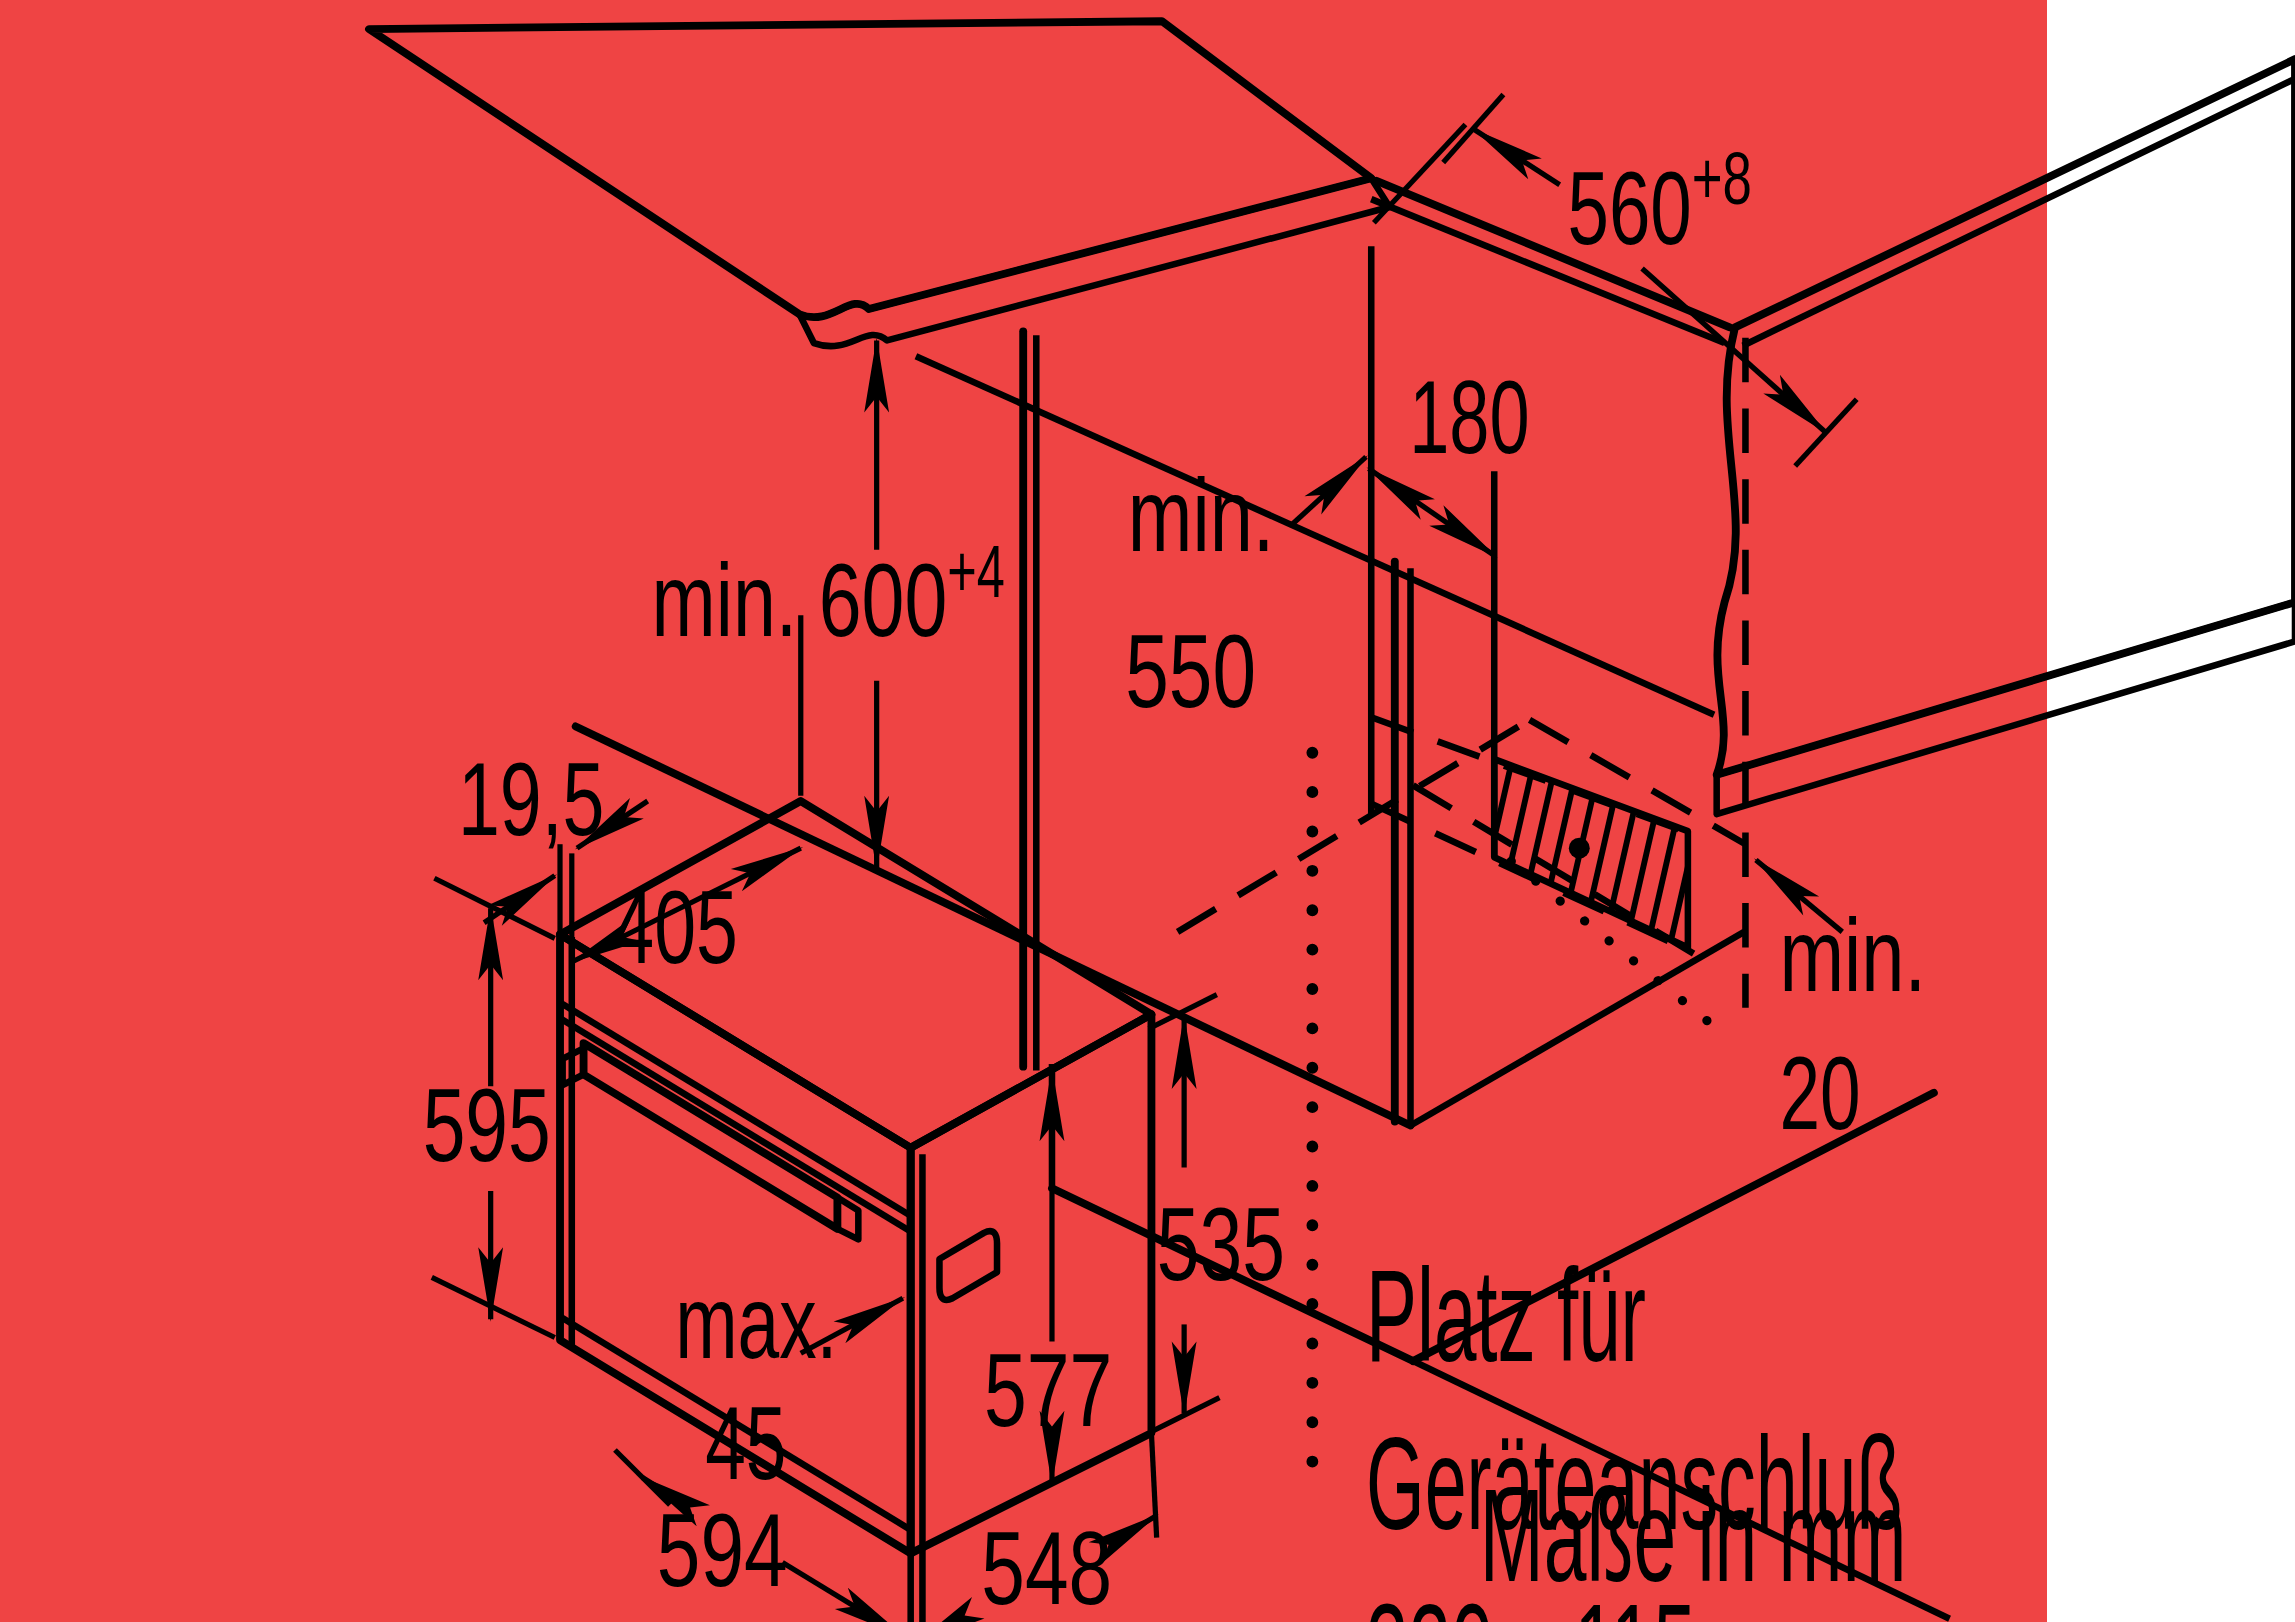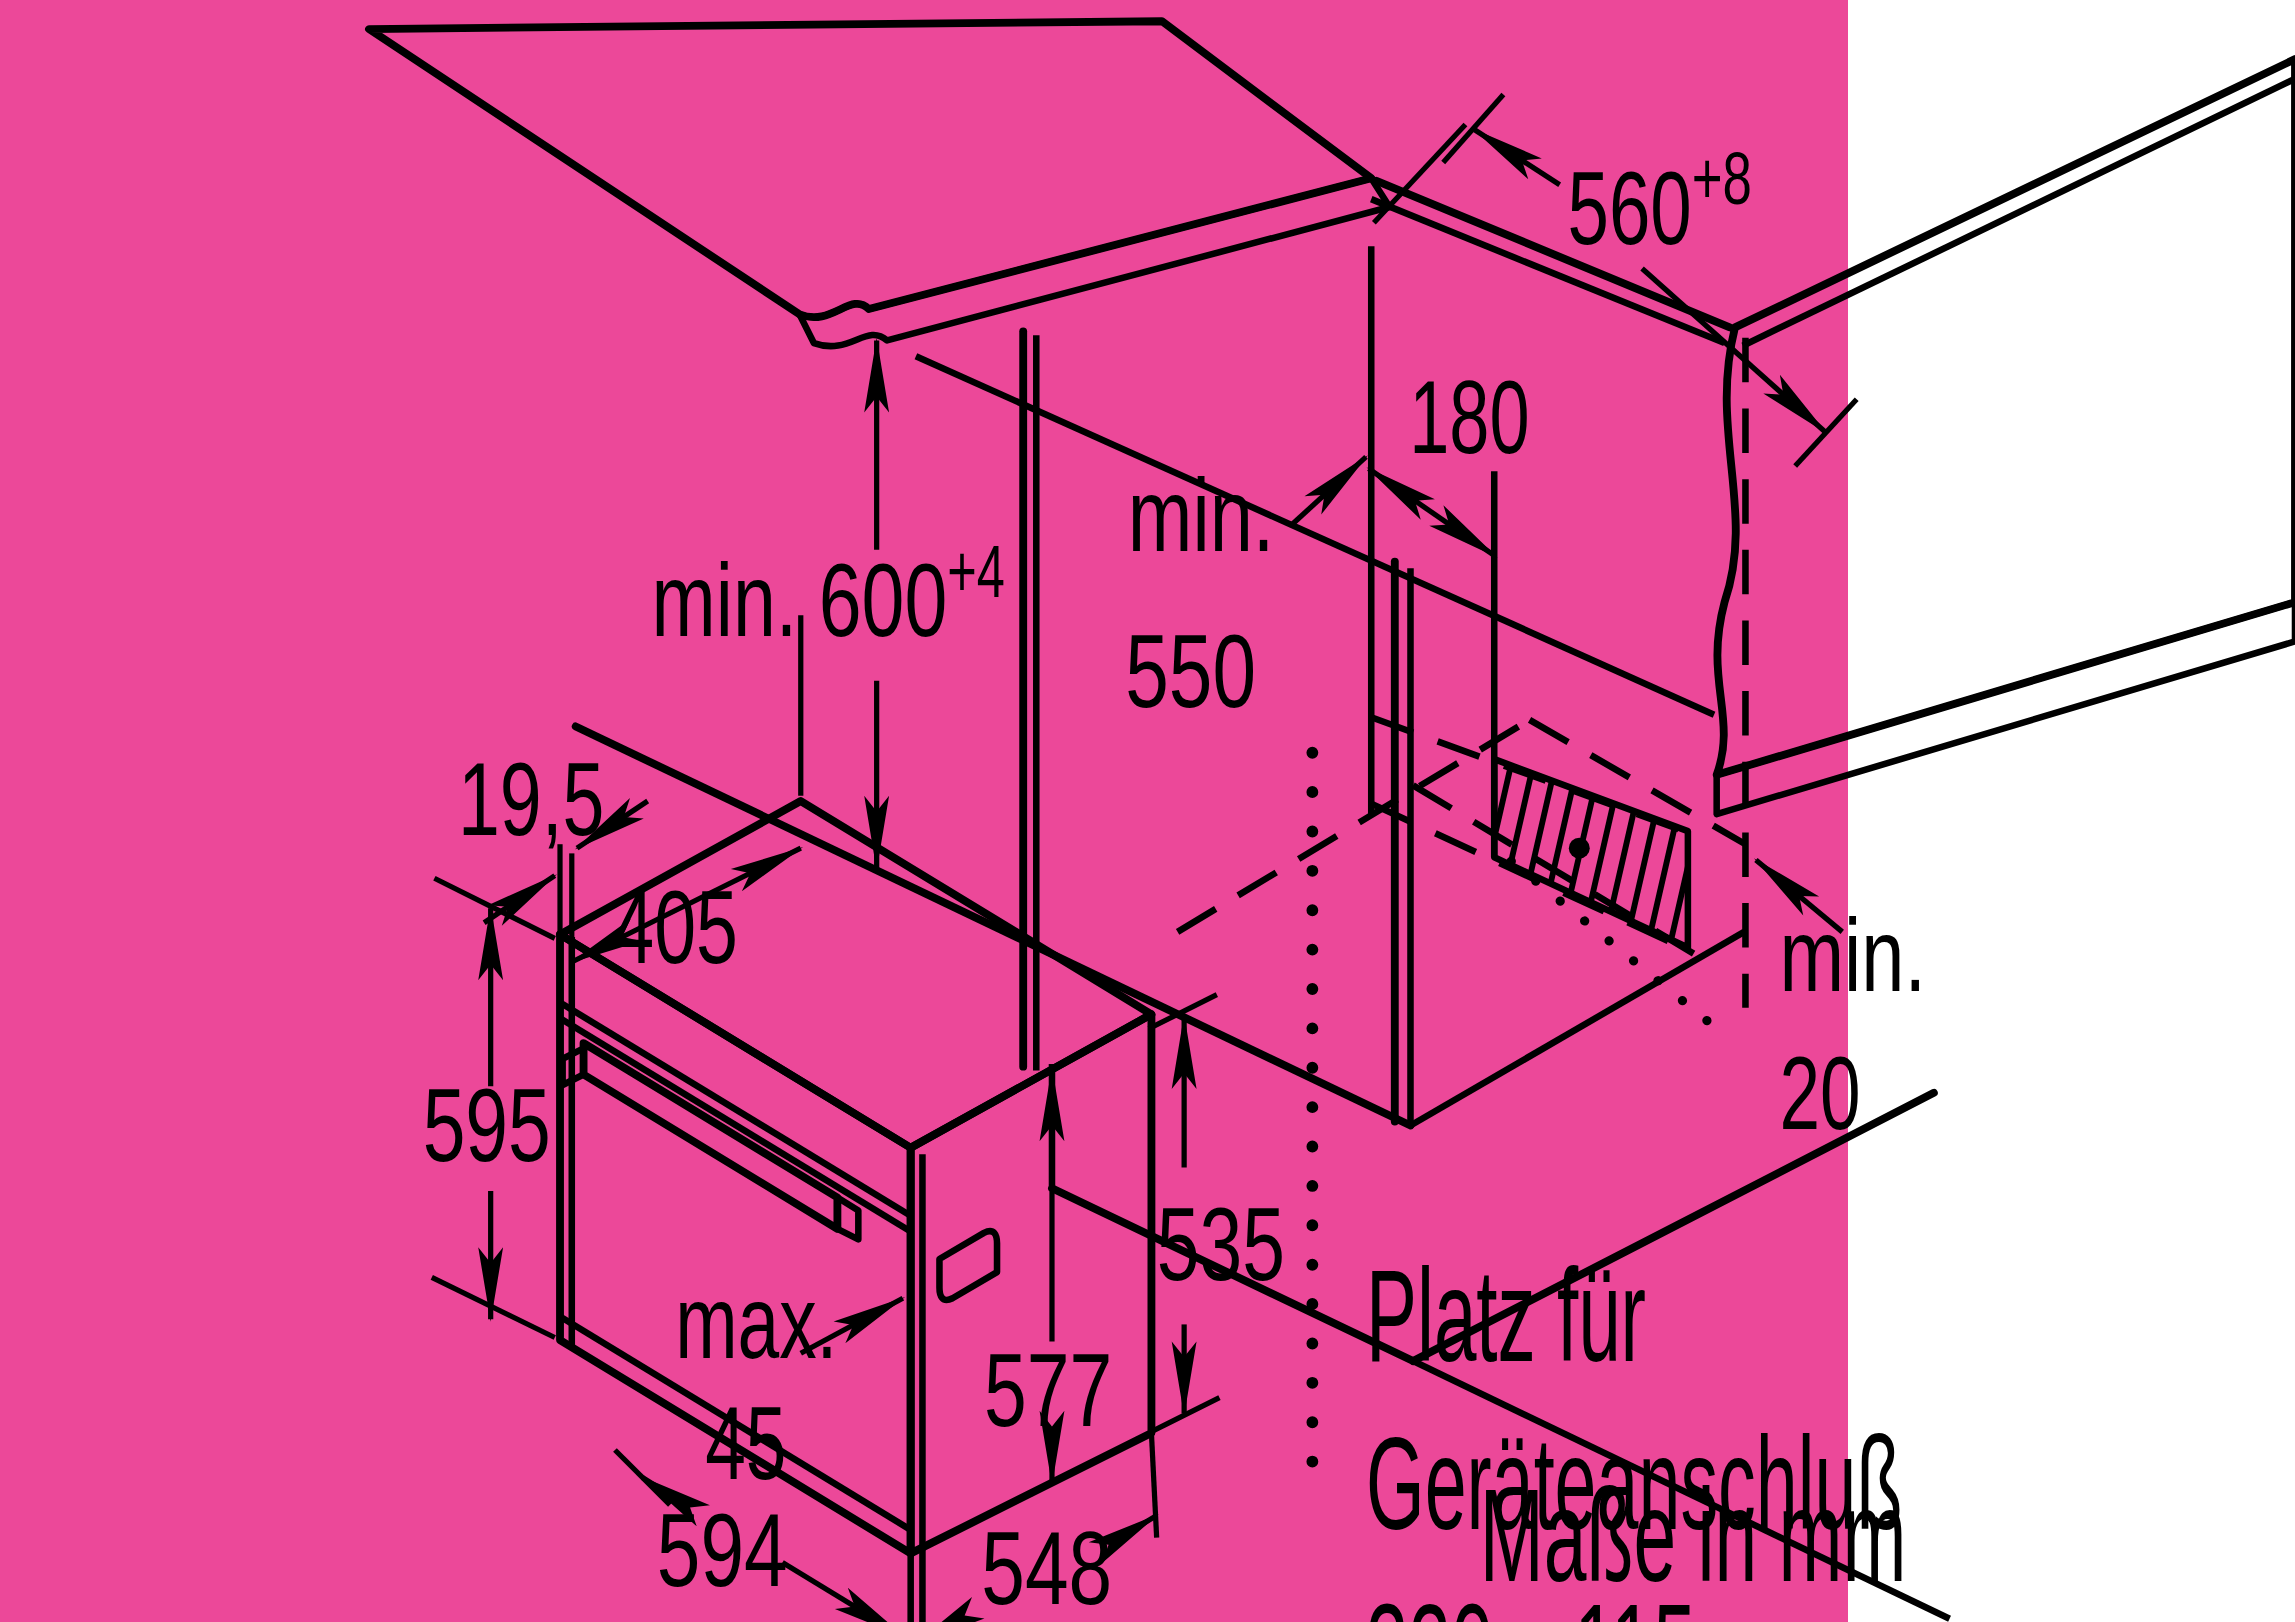--- a/index.html
+++ b/index.html
@@ -1,16 +1,16 @@
 <!DOCTYPE html>
 <html style="font-size:10.5px"><head>
 <meta charset="utf-8">
 <style>
   html,body{margin:0;padding:0;background:#fff;}
-  .stage{width:1848px;height:1623px;background:#ec4899;text-decoration:underline;}
+  .stage{width:2047px;height:1623px;background:#ef4444;text-decoration:underline;}
   svg{display:block;width:2295px;height:1623px;}
   .ln{stroke:#000;fill:none;stroke-width:6;stroke-linejoin:round;stroke-linecap:round;}
   .ln5{stroke:#000;fill:none;stroke-width:5;stroke-linejoin:round;}
   .thin{stroke:#000;fill:none;stroke-width:4;}
   .dash{stroke:#000;fill:none;stroke-width:5;stroke-dasharray:34 20;}
   .dots{stroke:#000;fill:none;stroke-width:9;stroke-dasharray:0.1 30;stroke-linecap:round;}
   .dots2{stroke:#000;fill:none;stroke-width:7;stroke-dasharray:0.1 24;stroke-linecap:round;}
   .dim{stroke:#000;fill:none;stroke-width:4;}
   .hatchln{stroke:#000;fill:none;stroke-width:4.5;}
   text{font-family:"Liberation Sans","DejaVu Sans",sans-serif;fill:#000;}

